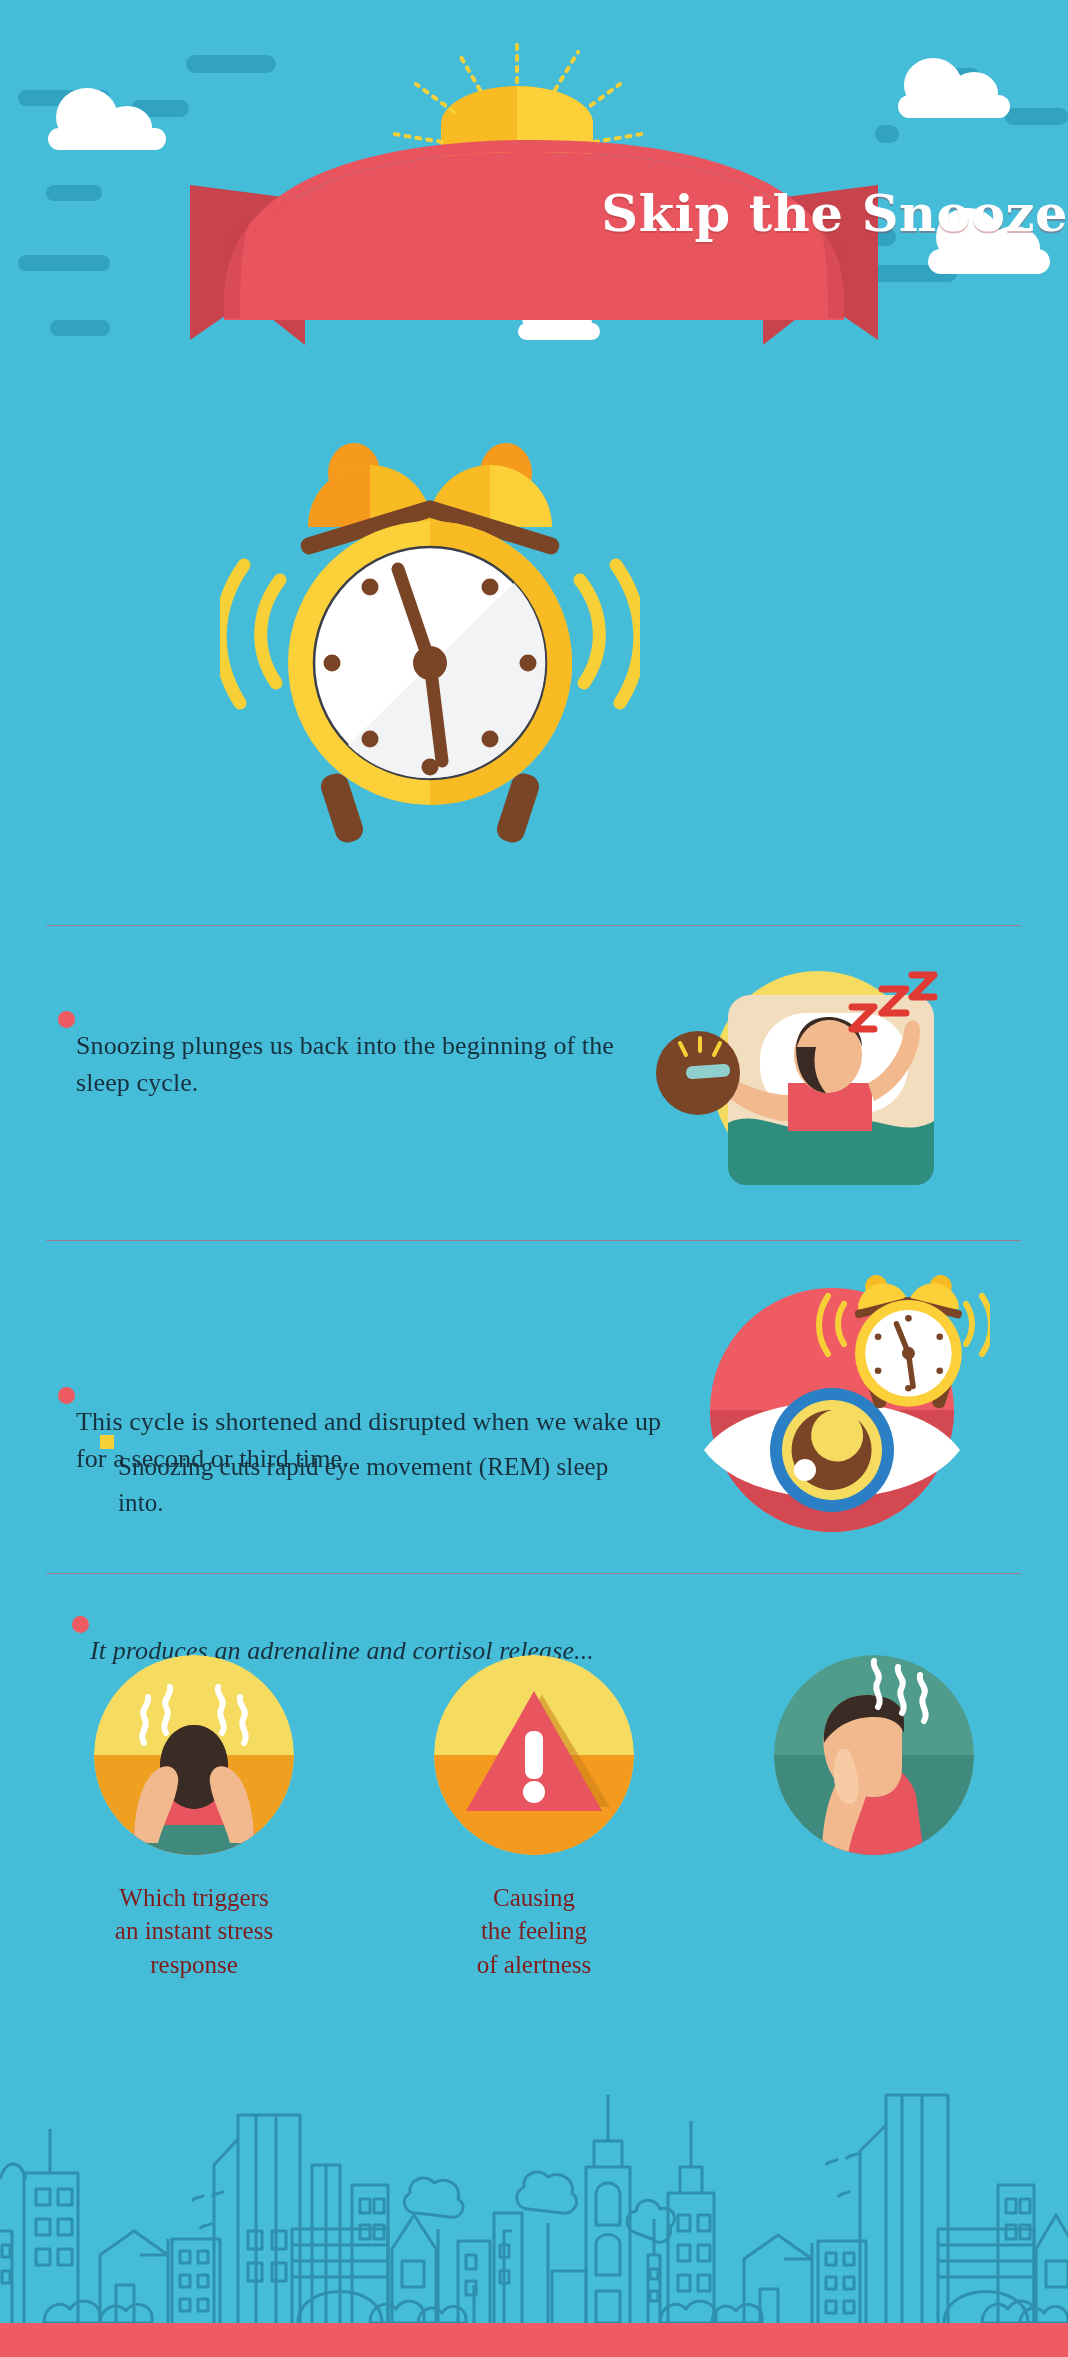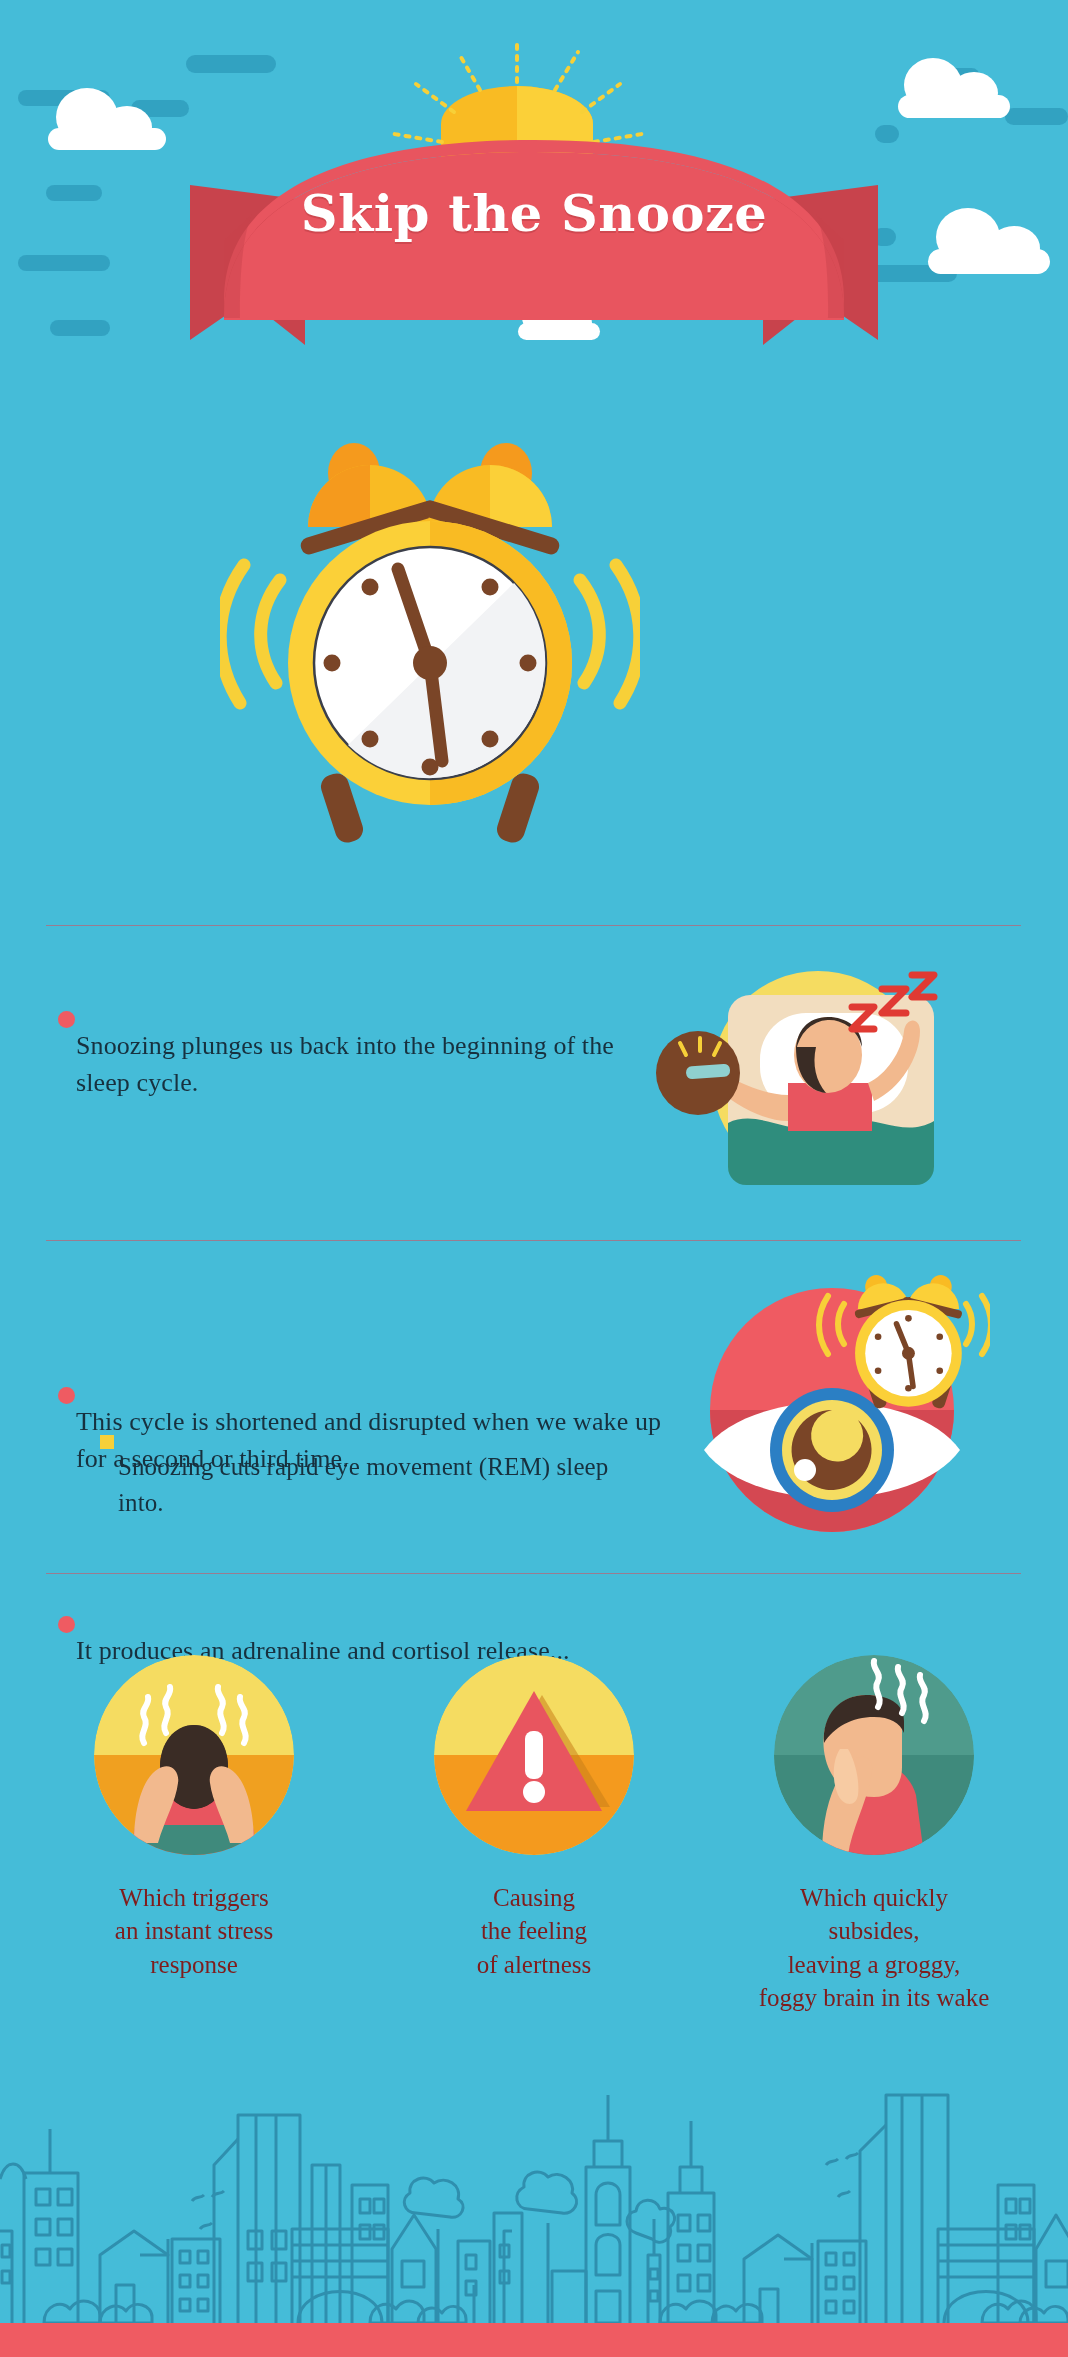--- a/index.html
+++ b/index.html
@@ -50,21 +50,21 @@
     overflow: hidden;
   }
   .sun .rt { position: absolute; left:50%; top:0; width:50%; height:100%;
              background: #fbd038; }
 
   
   .ribbon-wrap { position: absolute; left: 0; top: 0; width: 1068px; height: 380px; }
   .ribbon-title {
     position: absolute;
     width: 100%;
-    text-align: center;
+    text-align: right;
     color: #ffffff;
     font-family: "DejaVu Serif", serif;
     font-weight: bold;
     font-size: 51px;
     letter-spacing: .5px;
     text-shadow: 0 2px 0 rgba(160,50,55,.35);
   }
 
   
   .divider {
@@ -329,21 +329,21 @@
     <g fill="none" stroke="#f7d038" stroke-width="6" stroke-linecap="round">
       <path d="M184,46 C176,58 176,74 184,86"></path>
       <path d="M168,38 C156,56 156,78 168,96"></path>
       <path d="M306,46 C314,58 314,74 306,86"></path>
       <path d="M322,38 C334,56 334,78 322,96"></path>
     </g>
   </svg>
 
   <div class="divider" style="left:46px; top:1573px; width:975px;"></div>
 
-  <div class="bullet-row" style="left:58px; top:1605px; width:760px;">
+  <div class="bullet-row" style="left:72px; top:1605px; width:760px;font-style:italic;">
     <div class="dot"></div>
     <div class="btext">It produces an adrenaline and cortisol release...</div>
   </div>
 
   <div class="triple">
 
     <div class="tri-item">
       <div class="tri-circle">
         <svg viewBox="0 0 200 200" style="width:200px;height:200px;">
           <circle cx="100" cy="100" r="100" fill="#f5dc61"></circle>
@@ -393,24 +393,20 @@
           <path d="M92,40 C66,40 48,60 50,88 C60,72 78,62 100,62 C116,62 126,68 130,78 L130,66 C130,48 114,40 92,40 Z" fill="#3a2c25"></path>
           <path d="M48,200 C48,160 58,130 72,112 C84,96 100,100 98,116 C94,146 78,172 74,200 Z" fill="#f2b98e"></path>
           <path d="M66,94 C58,106 58,126 64,140 C70,152 82,152 84,140 C86,124 80,104 74,94 Z" fill="#f7cba3"></path>
           <g fill="none" stroke="#ffffff" stroke-width="6" stroke-linecap="round">
             <path d="M104,52 C110,42 98,36 104,26 C108,18 98,14 100,6"></path>
             <path d="M128,58 C134,48 122,42 128,32 C132,24 122,20 124,12"></path>
             <path d="M150,66 C156,56 144,50 150,40 C154,32 144,28 146,20"></path>
           </g>
         </svg>
       </div>
-      <div class="tri-cap" style="white-space:pre-line;">Which quickly
-subsides,
-leaving a groggy,
-foggy brain in its wake</div>
     </div>
   </div>
 
   <svg class="skyline" viewBox="0 0 1068 290" preserveAspectRatio="none">
     <g fill="none" stroke="#2f8fae" stroke-width="3" stroke-linejoin="round">
 
       <path d="M24,290 L24,140 L78,140 L78,290"></path>
       <path d="M50,140 L50,96"></path>
       <rect x="36" y="156" width="14" height="16"></rect>
         <rect x="58" y="156" width="14" height="16"></rect>

